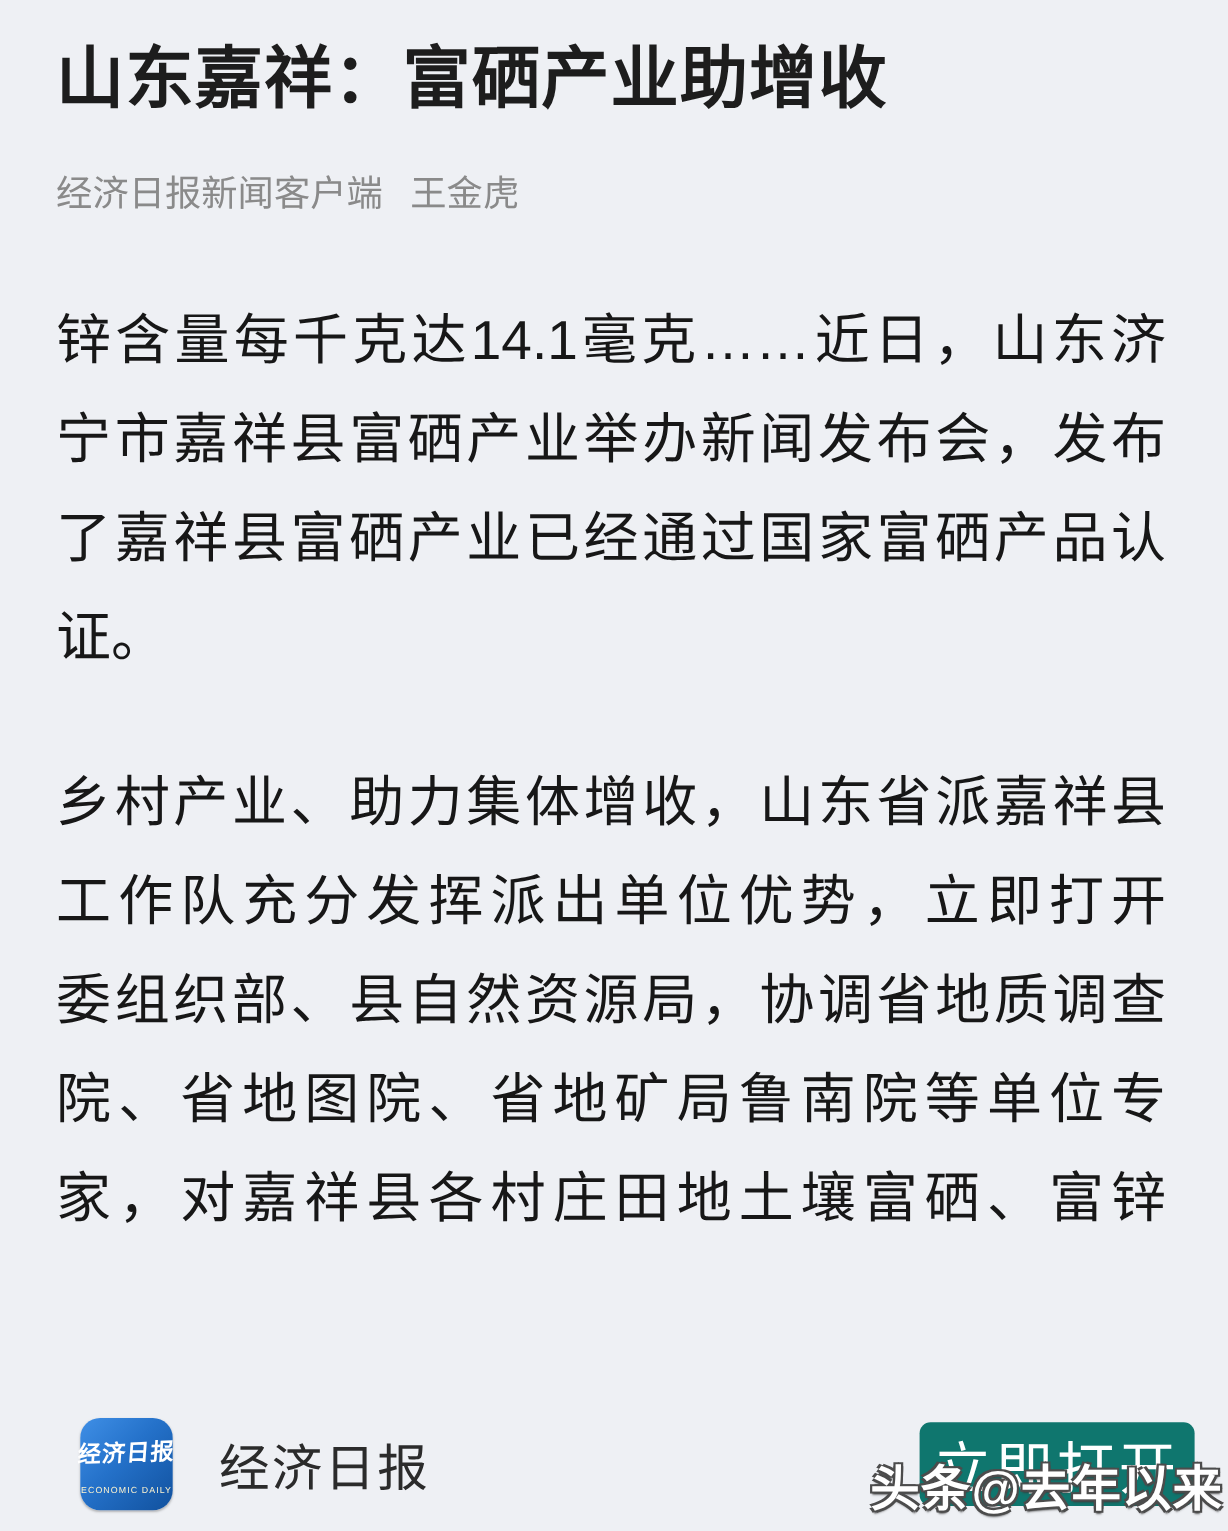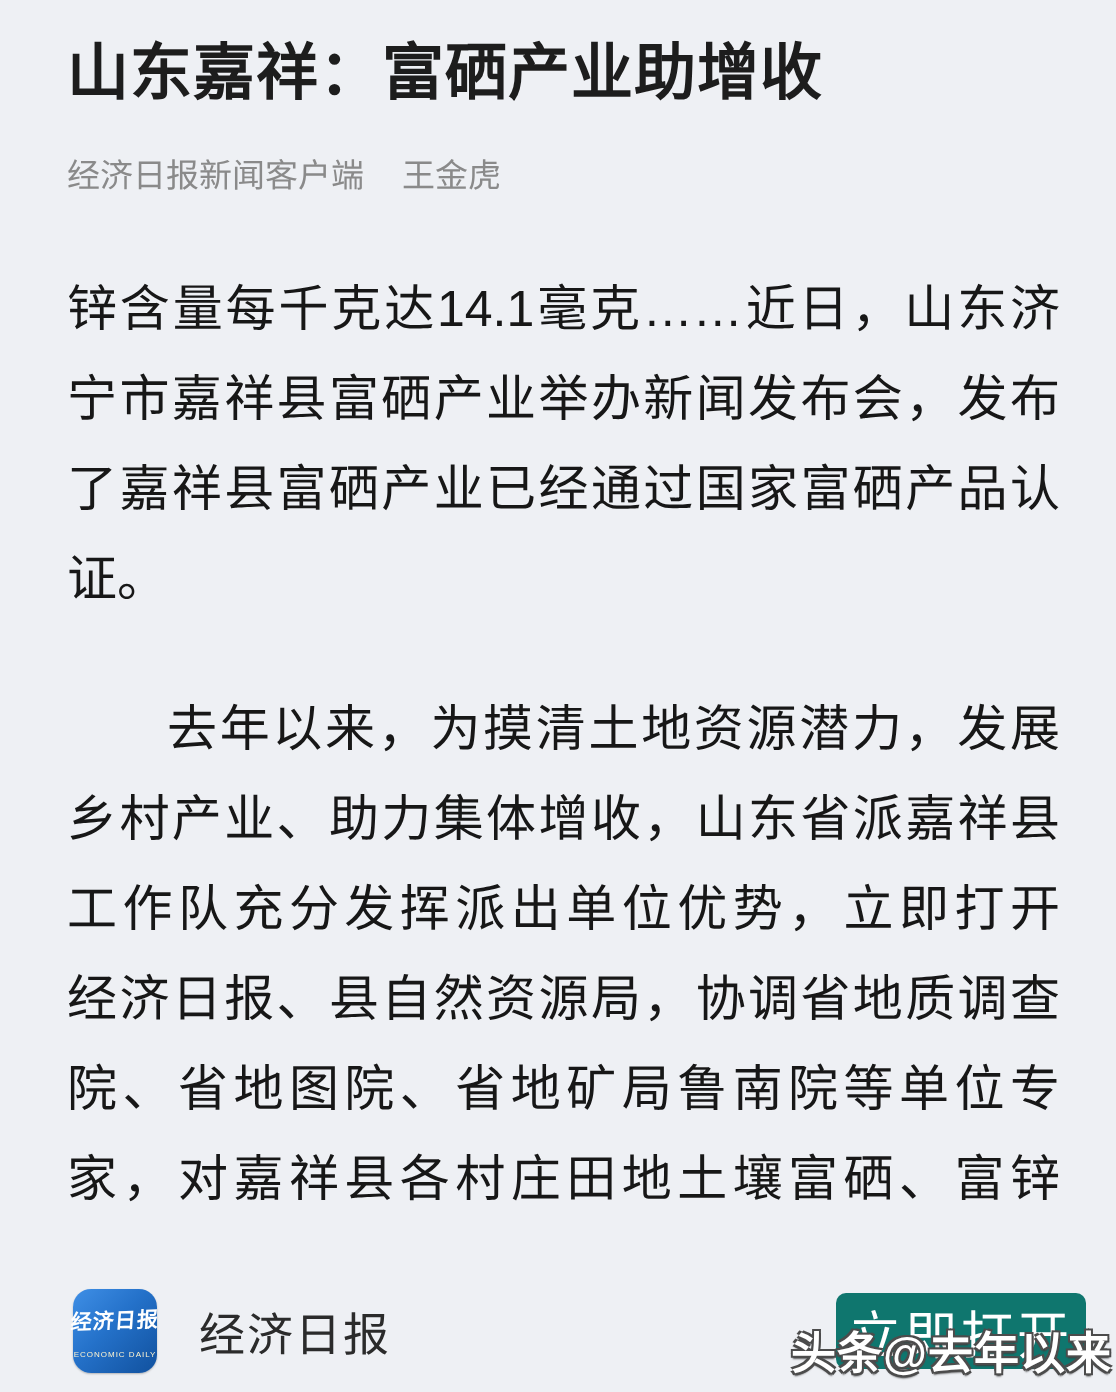--- a/index.html
+++ b/index.html
@@ -6,36 +6,36 @@
   html,body { width:1116px; height:1392px; }
   body {
     position:relative;
     background:#eef0f4;
     font-family:"Liberation Sans", sans-serif;
     overflow:hidden;
     color:#181818;
   }
   .article {
     position:absolute;
-    left:67px; right:56px; top:0;
+    left:51px; right:56px; top:0;
   }
   .title {
     margin-top:36px;
     font-size:62px;
     line-height:74px;
     font-weight:700;
     color:#1d1d1d;
     letter-spacing:1px;
     white-space:nowrap;
   }
   .byline {
     margin-top:46px;
     display:flex;
     align-items:baseline;
-    gap:38px;
+    gap:25px;
     font-size:33px;
     line-height:40px;
     color:#8a8a8a;
     white-space:nowrap;
   }
   .para1 { margin-top:68px; }
   .para2 { margin-top:60px; }
   .line {
     height:90px;
     line-height:90px;
@@ -138,24 +138,23 @@
   </div>
 
   <div class="para1">
     <div class="line">锌含量每千克达14.1毫克……近日，山东济</div>
     <div class="line">宁市嘉祥县富硒产业举办新闻发布会，发布</div>
     <div class="line">了嘉祥县富硒产业已经通过国家富硒产品认</div>
     <div class="line end">证。</div>
   </div>
 
   <div class="para2">
-    <div class="line indent">去年以来，为摸清土地资源潜力，发展</div>
     <div class="line">乡村产业、助力集体增收，山东省派嘉祥县</div>
     <div class="line">工作队充分发挥派出单位优势，立即打开</div>
-    <div class="line">经济日报、县自然资源局，协调省地质调查</div>
+    <div class="line">委组织部、县自然资源局，协调省地质调查</div>
     <div class="line">院、省地图院、省地矿局鲁南院等单位专</div>
     <div class="line">家，对嘉祥县各村庄田地土壤富硒、富锌</div>
   </div>
 
 </div>
 
 <div class="footer">
   <div class="app-logo">
     <span class="logo-cn">经济日报</span>
     <span class="logo-en">ECONOMIC DAILY</span>

